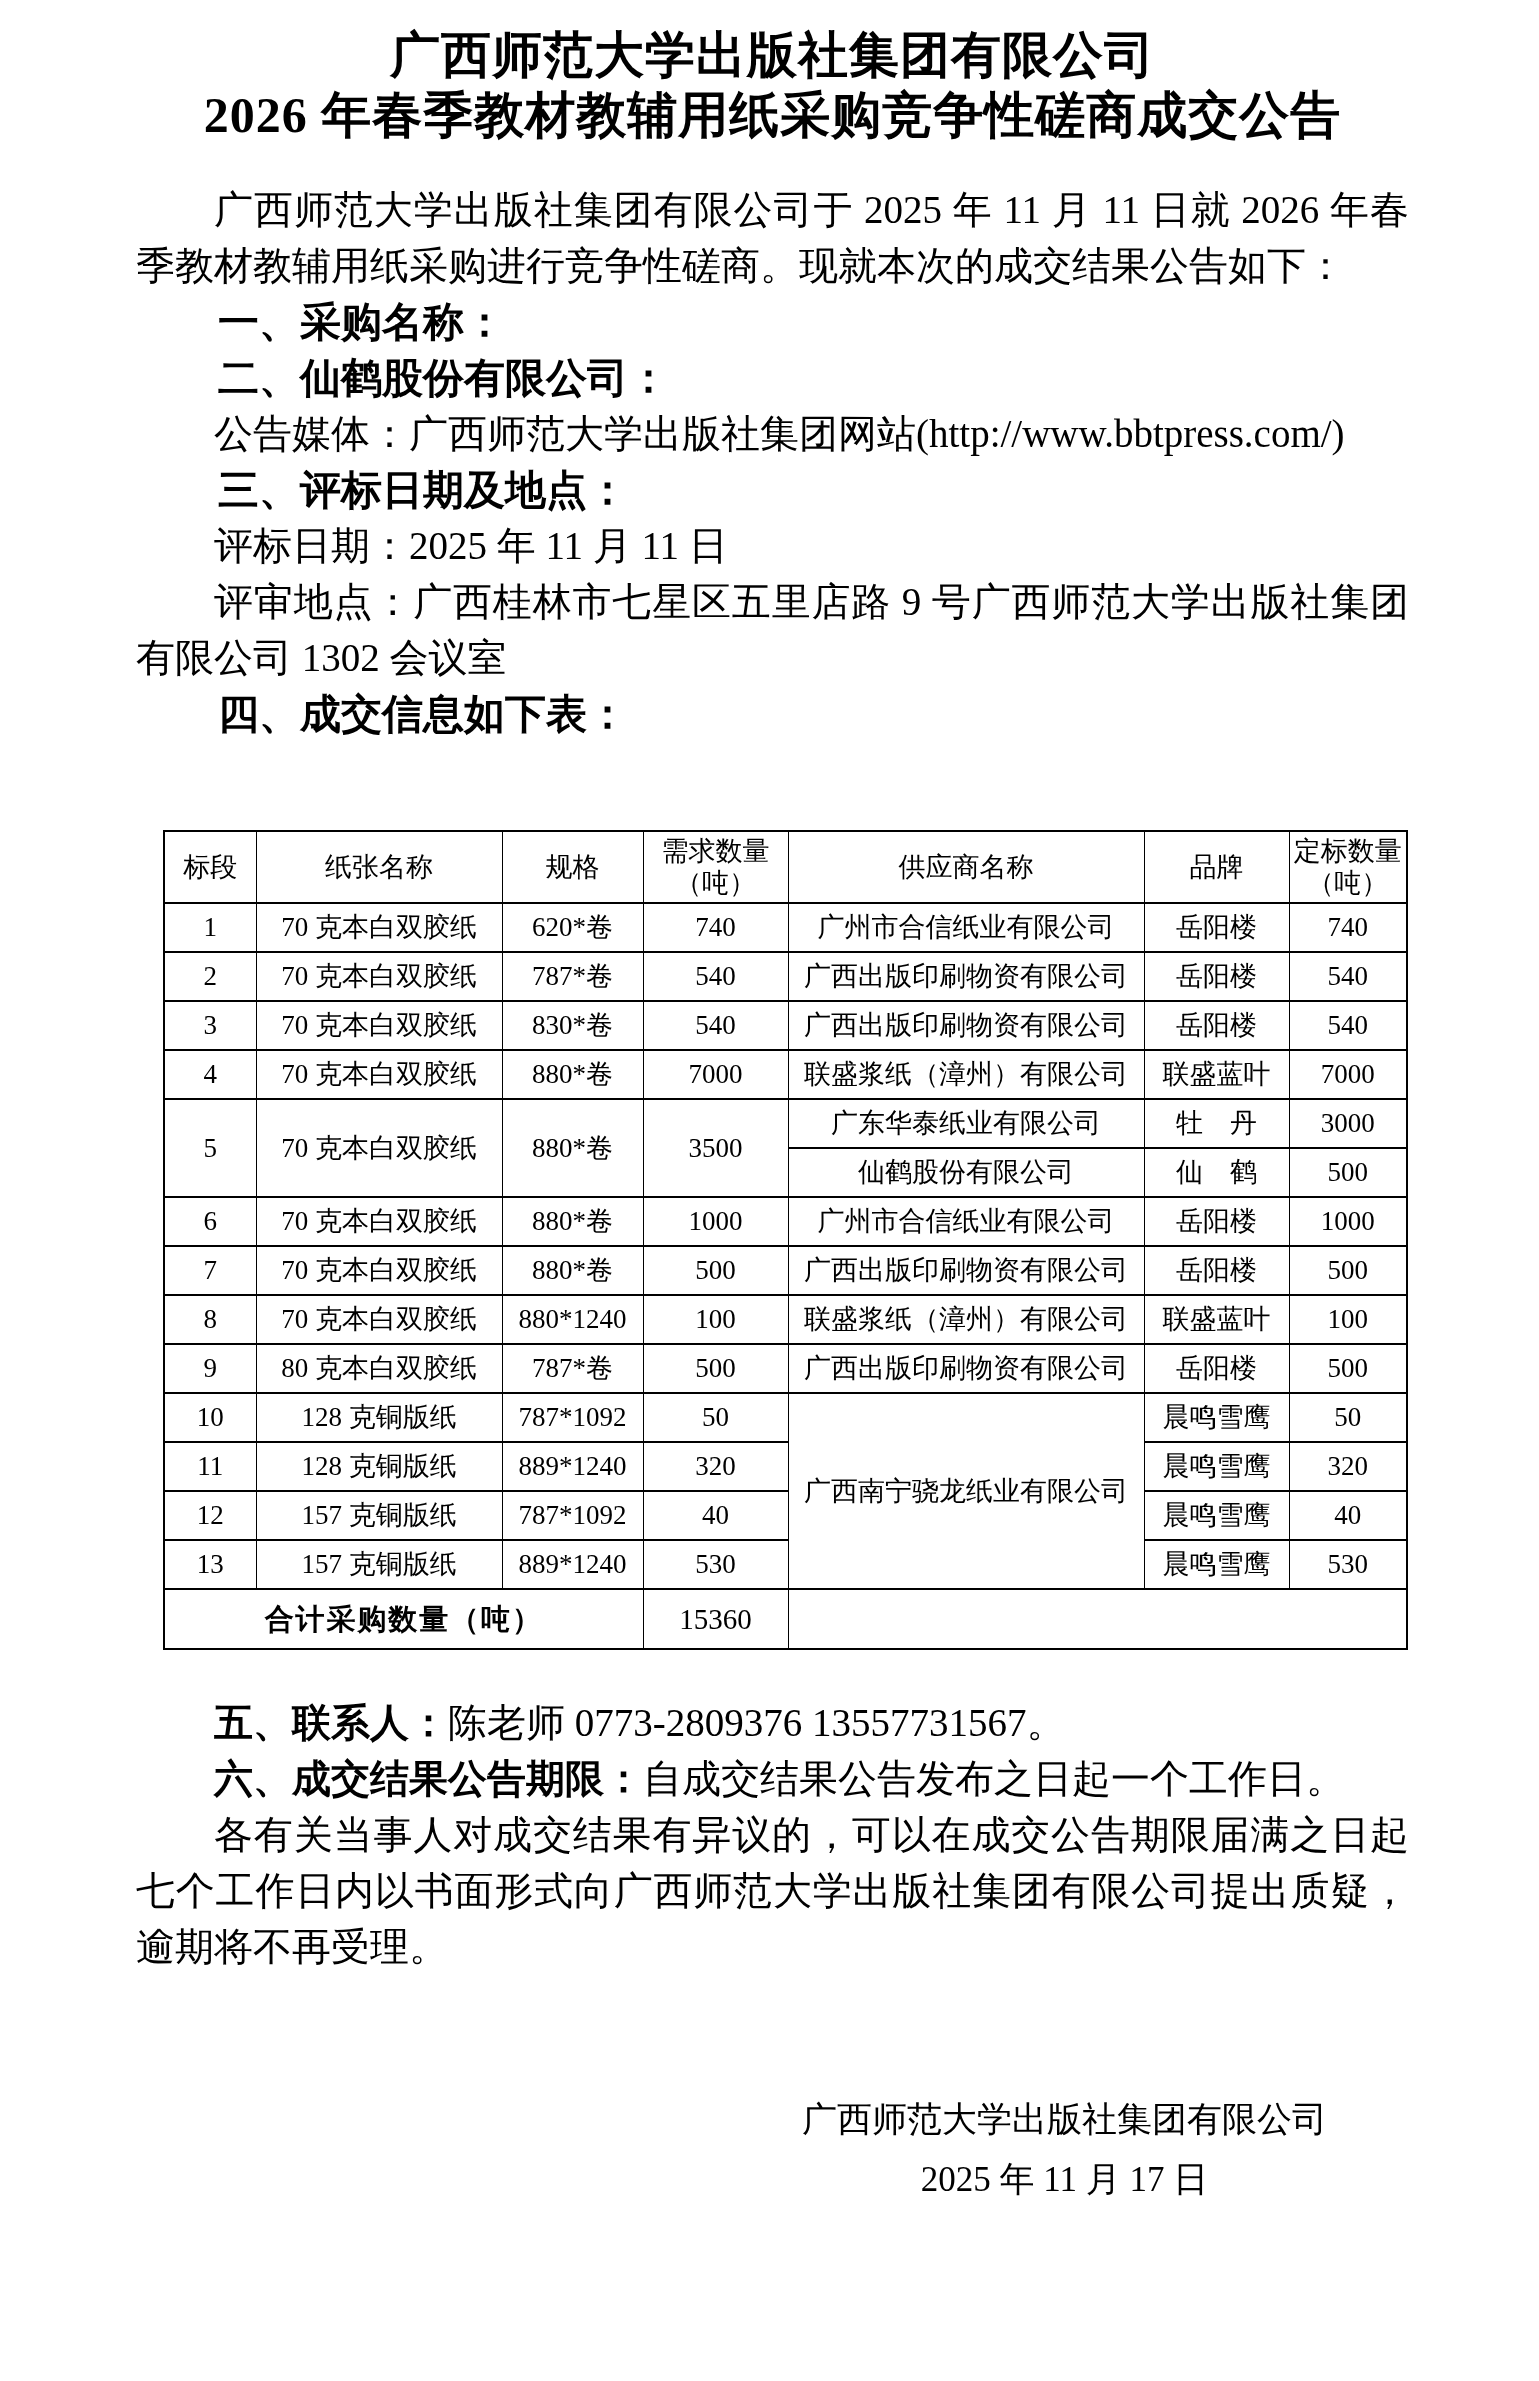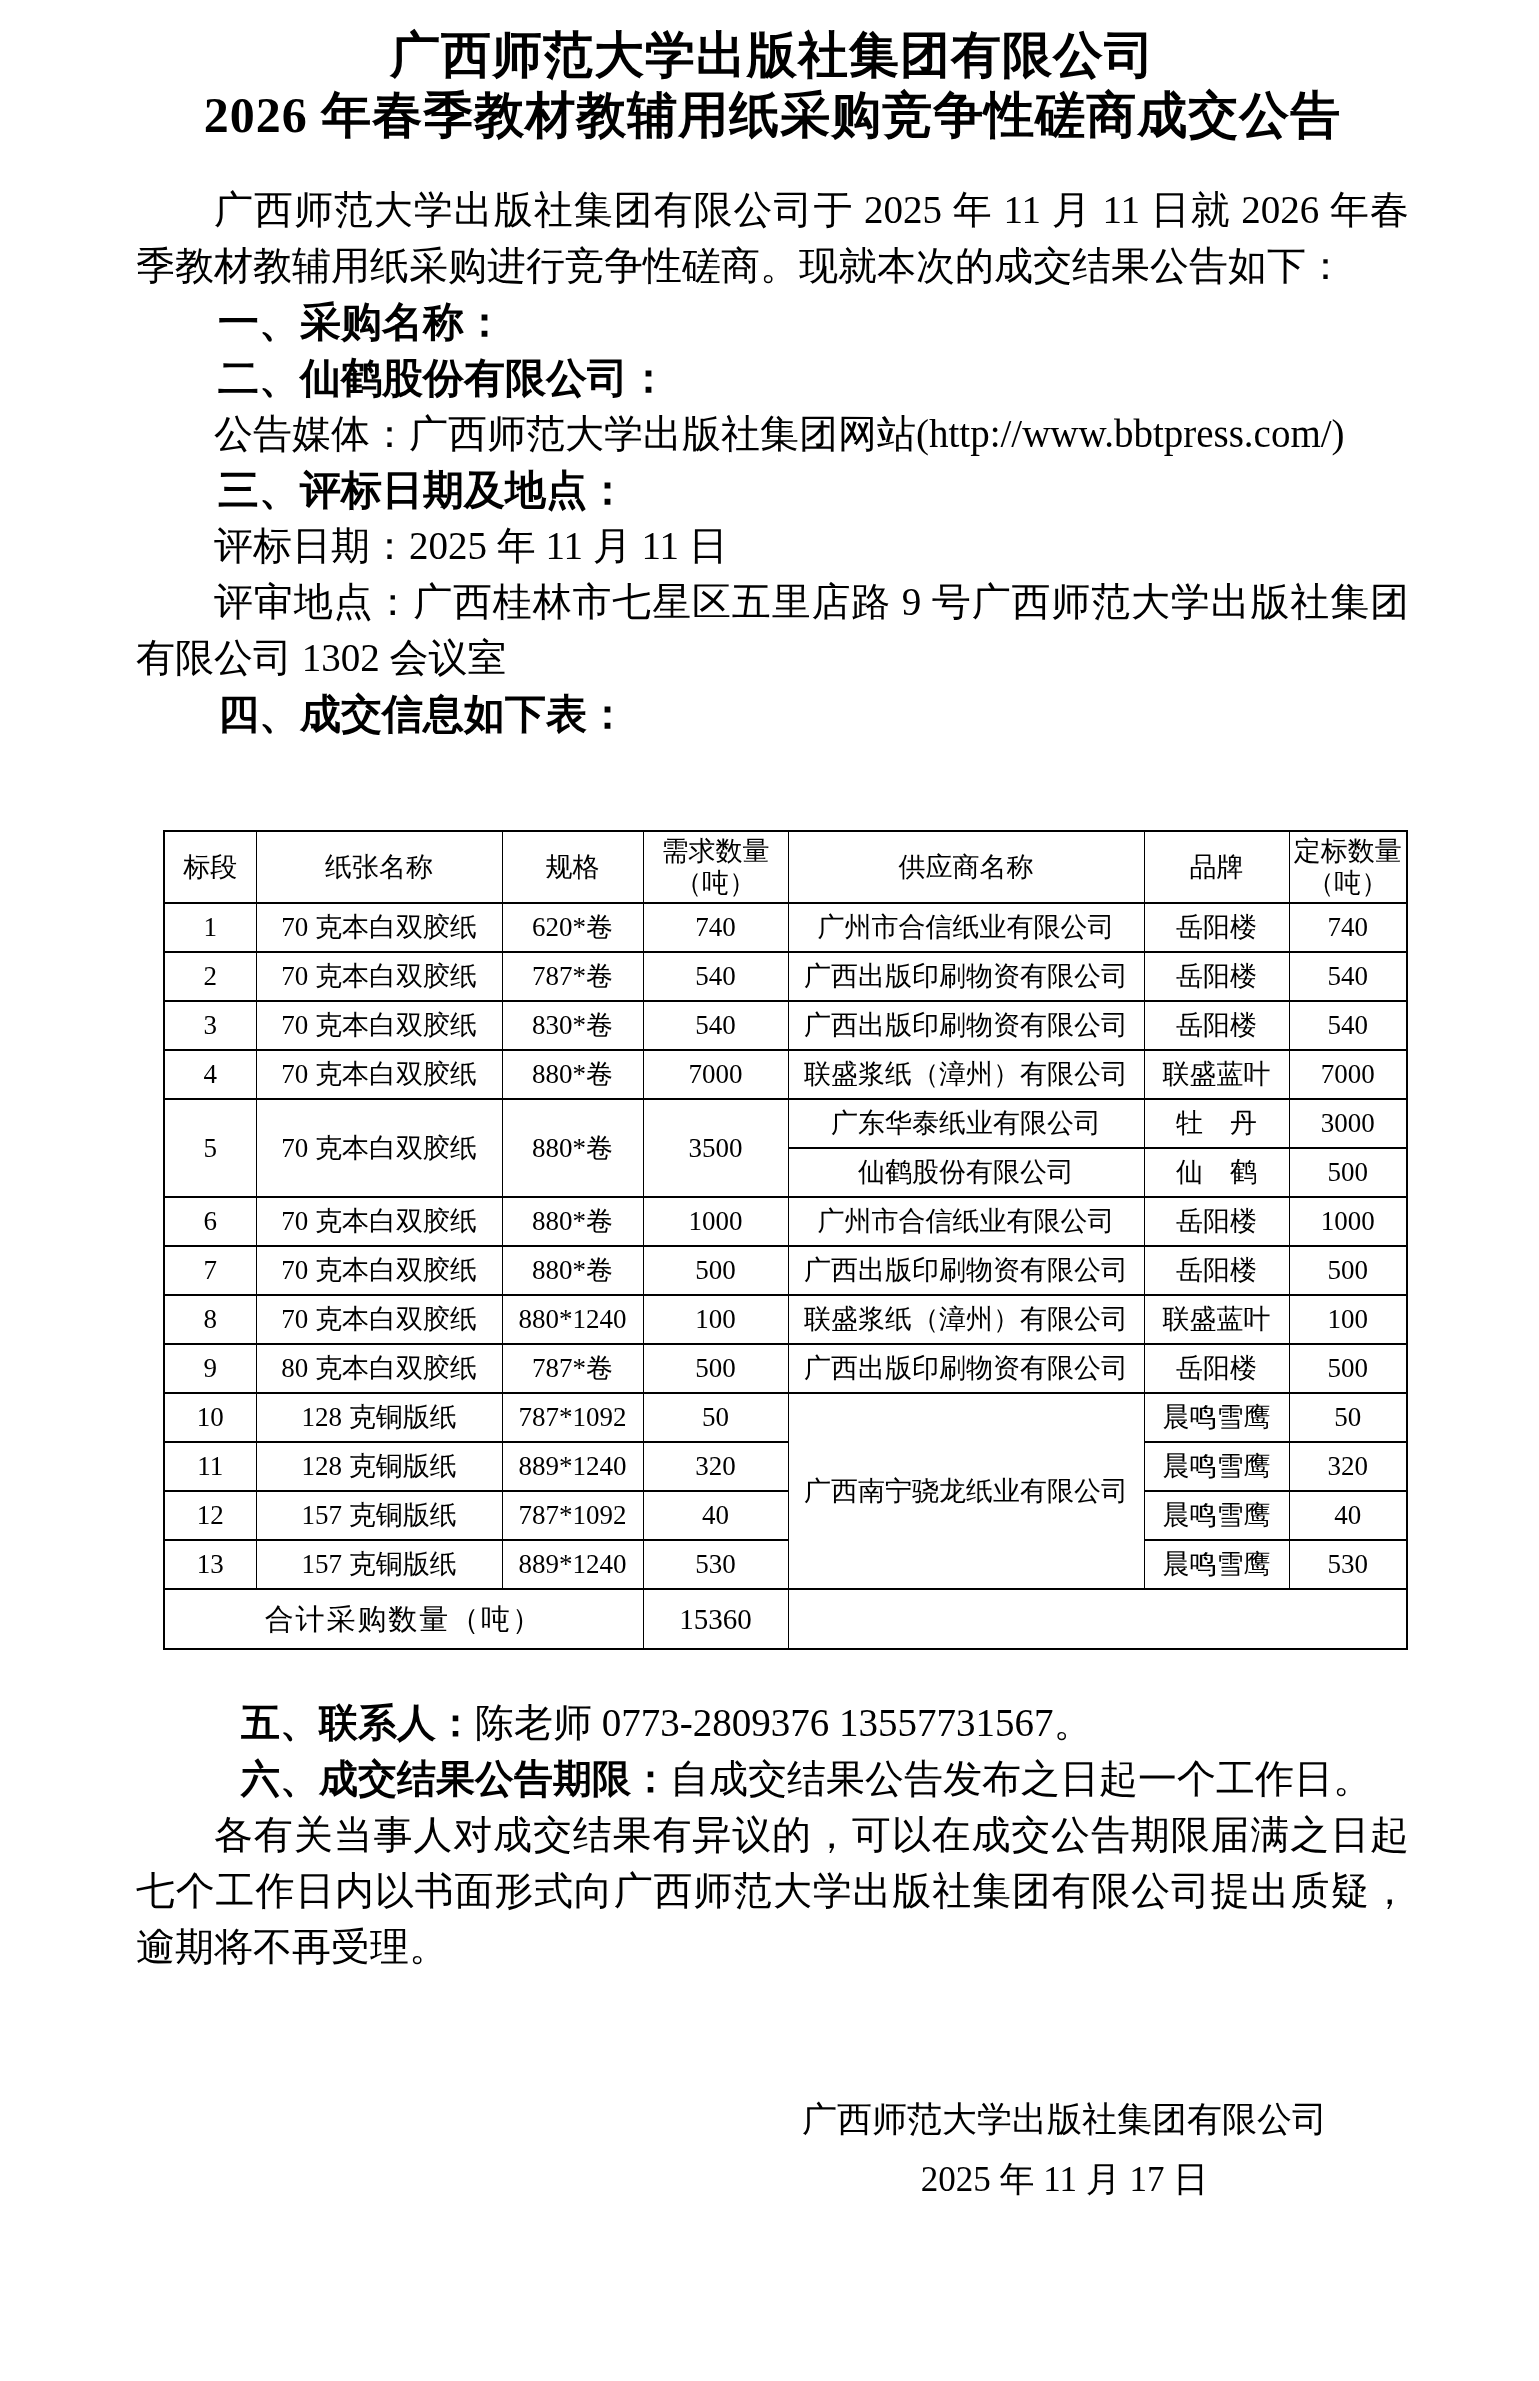--- a/index.html
+++ b/index.html
@@ -7,39 +7,39 @@
     width:1540px; height:2381px; position:relative; overflow:hidden;
     font-family:"Liberation Serif", serif;
   }
   .page { padding:25px 131px 0 136px; }
   .title {
     margin:0; text-align:center; font-weight:700;
     font-size:50px; line-height:60px; letter-spacing:1px;
   }
   .doc-body { margin-top:37px; font-size:39px; line-height:56px; text-align:justify; }
   .doc-body p { margin:0; text-indent:2em; }
-  .h { font-weight:700; font-family:"Liberation Sans", sans-serif;margin-left:27px; }
+  .h { font-weight:700; font-family:"Liberation Sans", sans-serif; }
   p.h { font-size:41px; }
 
   table.results {
     border-collapse:collapse; table-layout:fixed;
     width:1242px; margin:88px 0 0 27px;
     border:2.9px solid #000;
     font-size:27px; line-height:35px; text-align:center;
   }
   table.results th, table.results td {
     border-left:1px solid #000; border-right:1px solid #000;
     border-top:2.9px solid #000; border-bottom:2.9px solid #000;
     padding:0 3.9px; vertical-align:middle; text-align:center;
     overflow:hidden; font-weight:normal;
   }
   table.results thead th { height:70px; line-height:32px; }
   table.results tbody td { height:47px; }
   table.results tr.total-row td { height:58px; font-size:29px; }
-  table.results td.b { font-weight:400; font-size:33px; letter-spacing:1.9px; }
+  table.results td.b { font-weight:700; font-size:33px; letter-spacing:1.9px; }
 
   .after-table { margin-top:45px !important; }
   .sig { text-align:right; margin-top:115px; font-size:35px; line-height:60px; }
   .sig-inner { display:inline-block; text-align:center; margin-right:82px; }
 </style>
 </head>
 <body>
 
 <div class="page">
 

